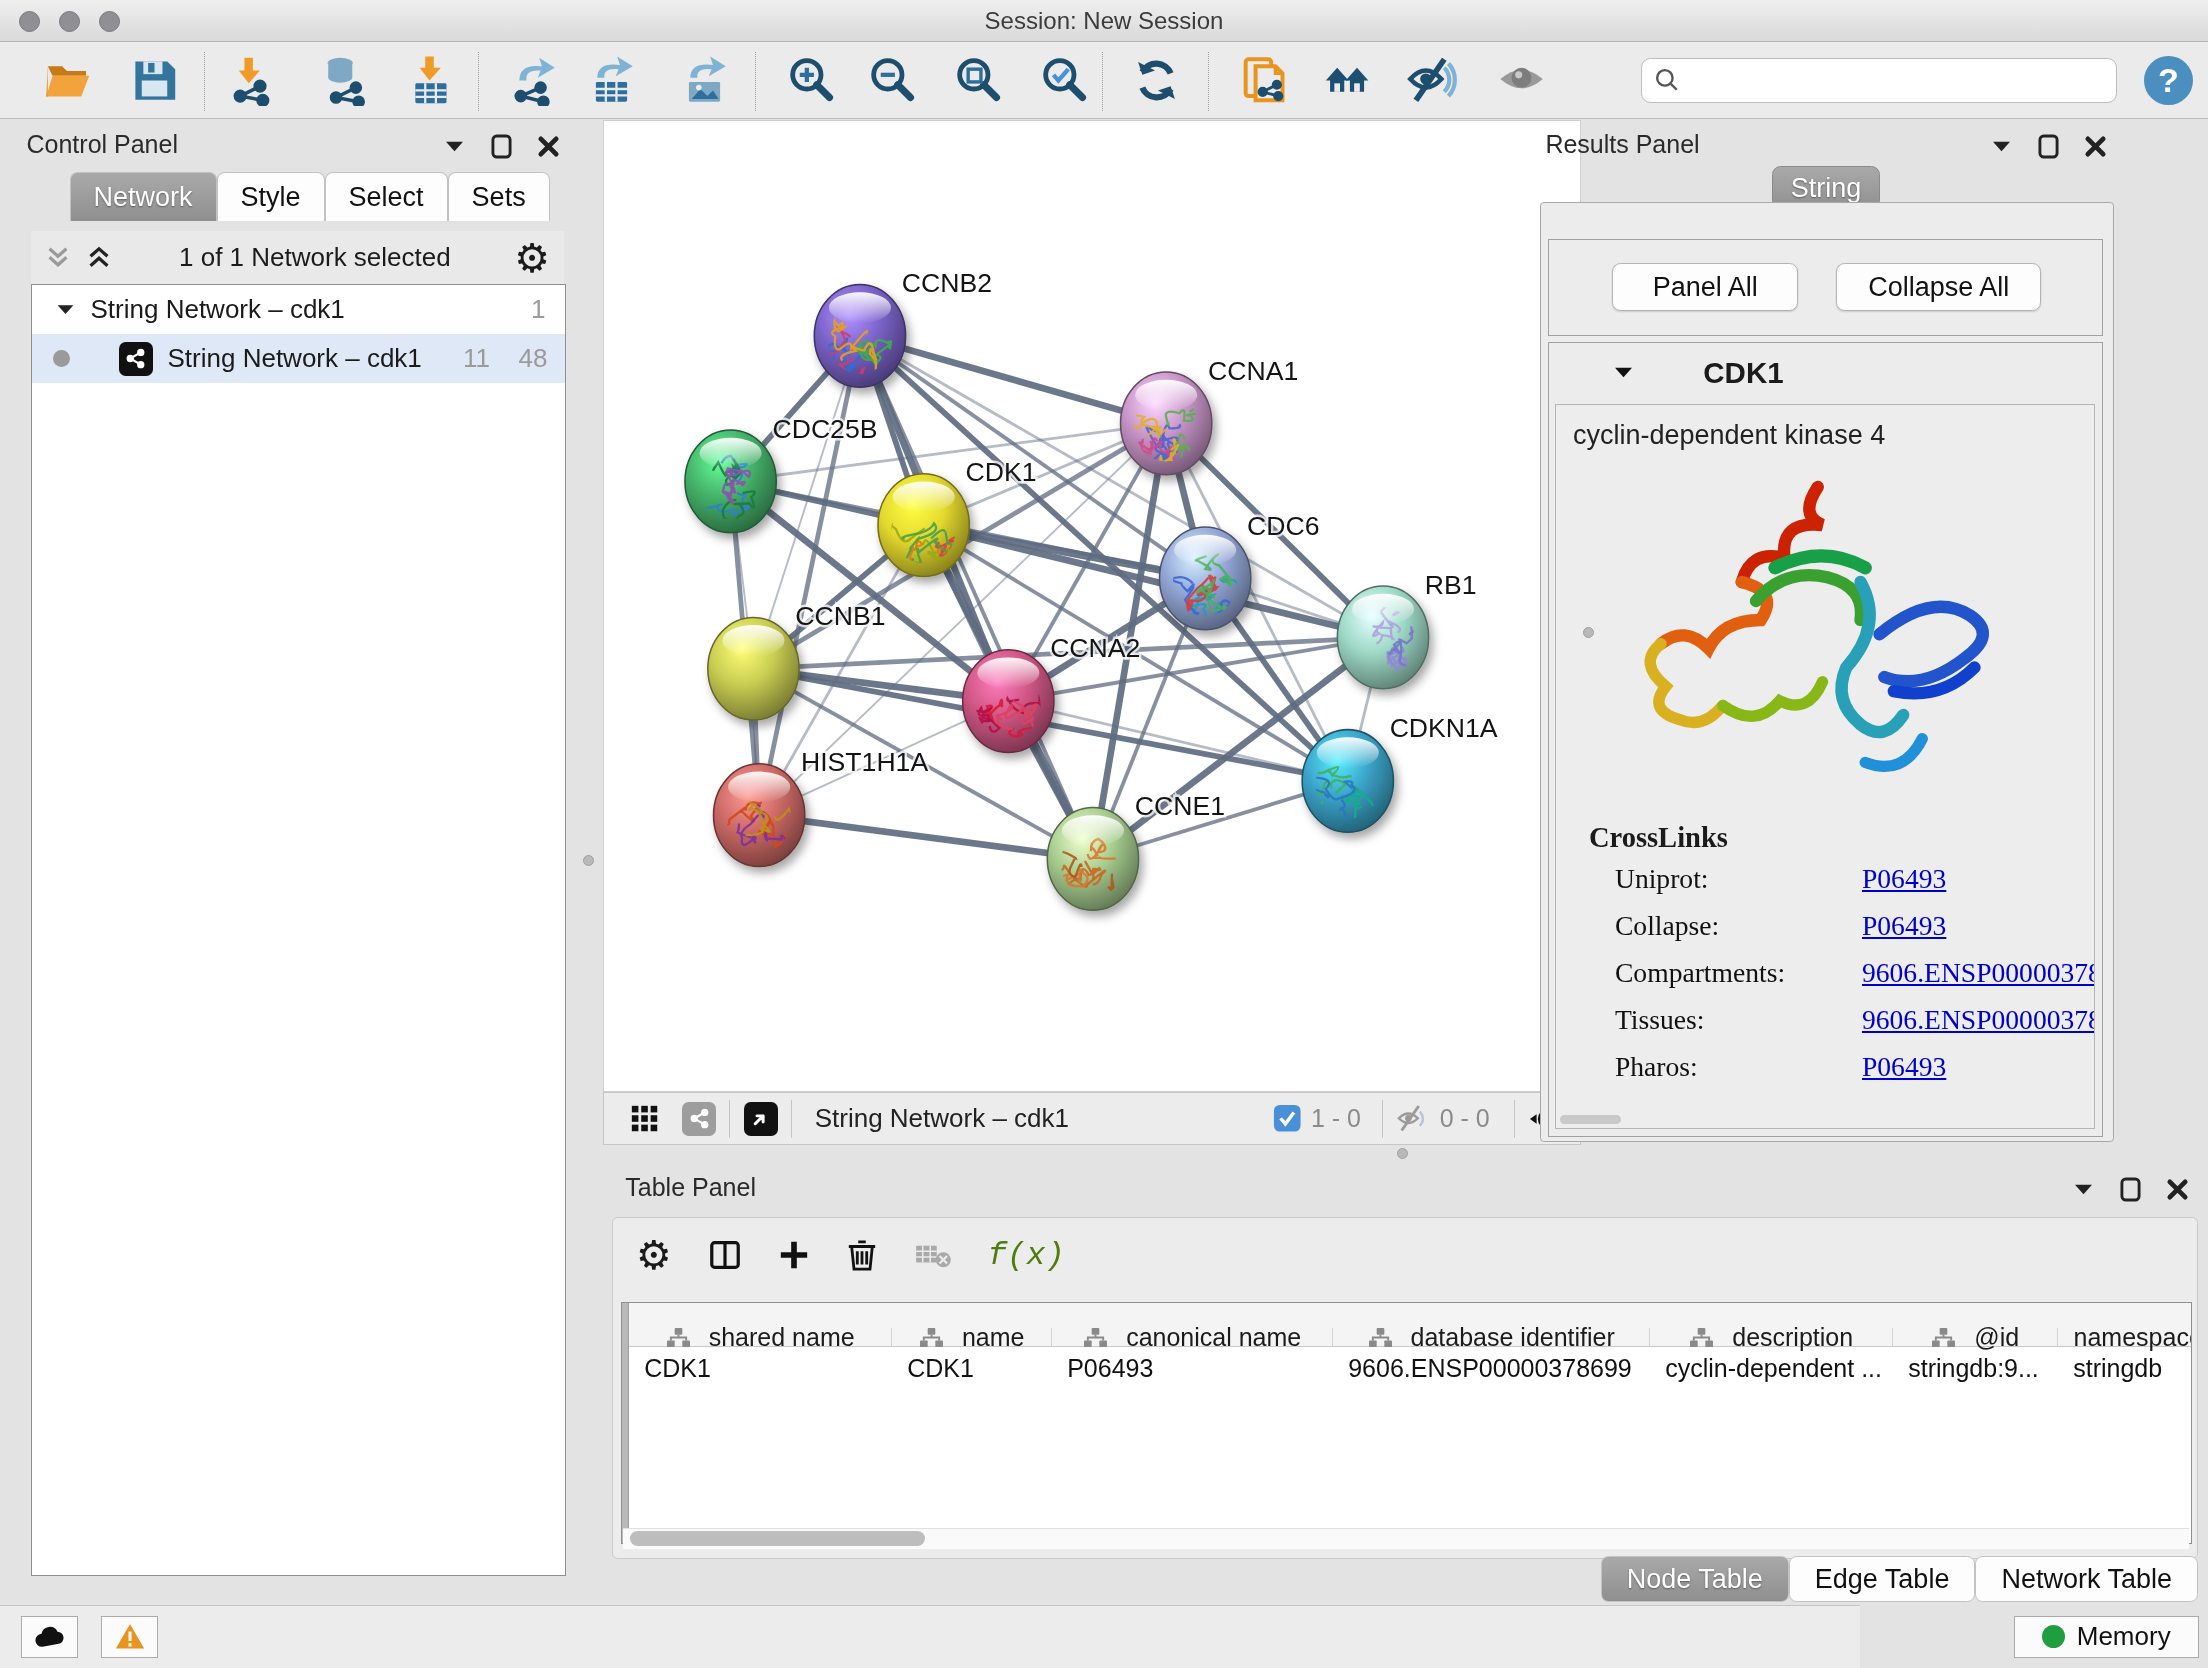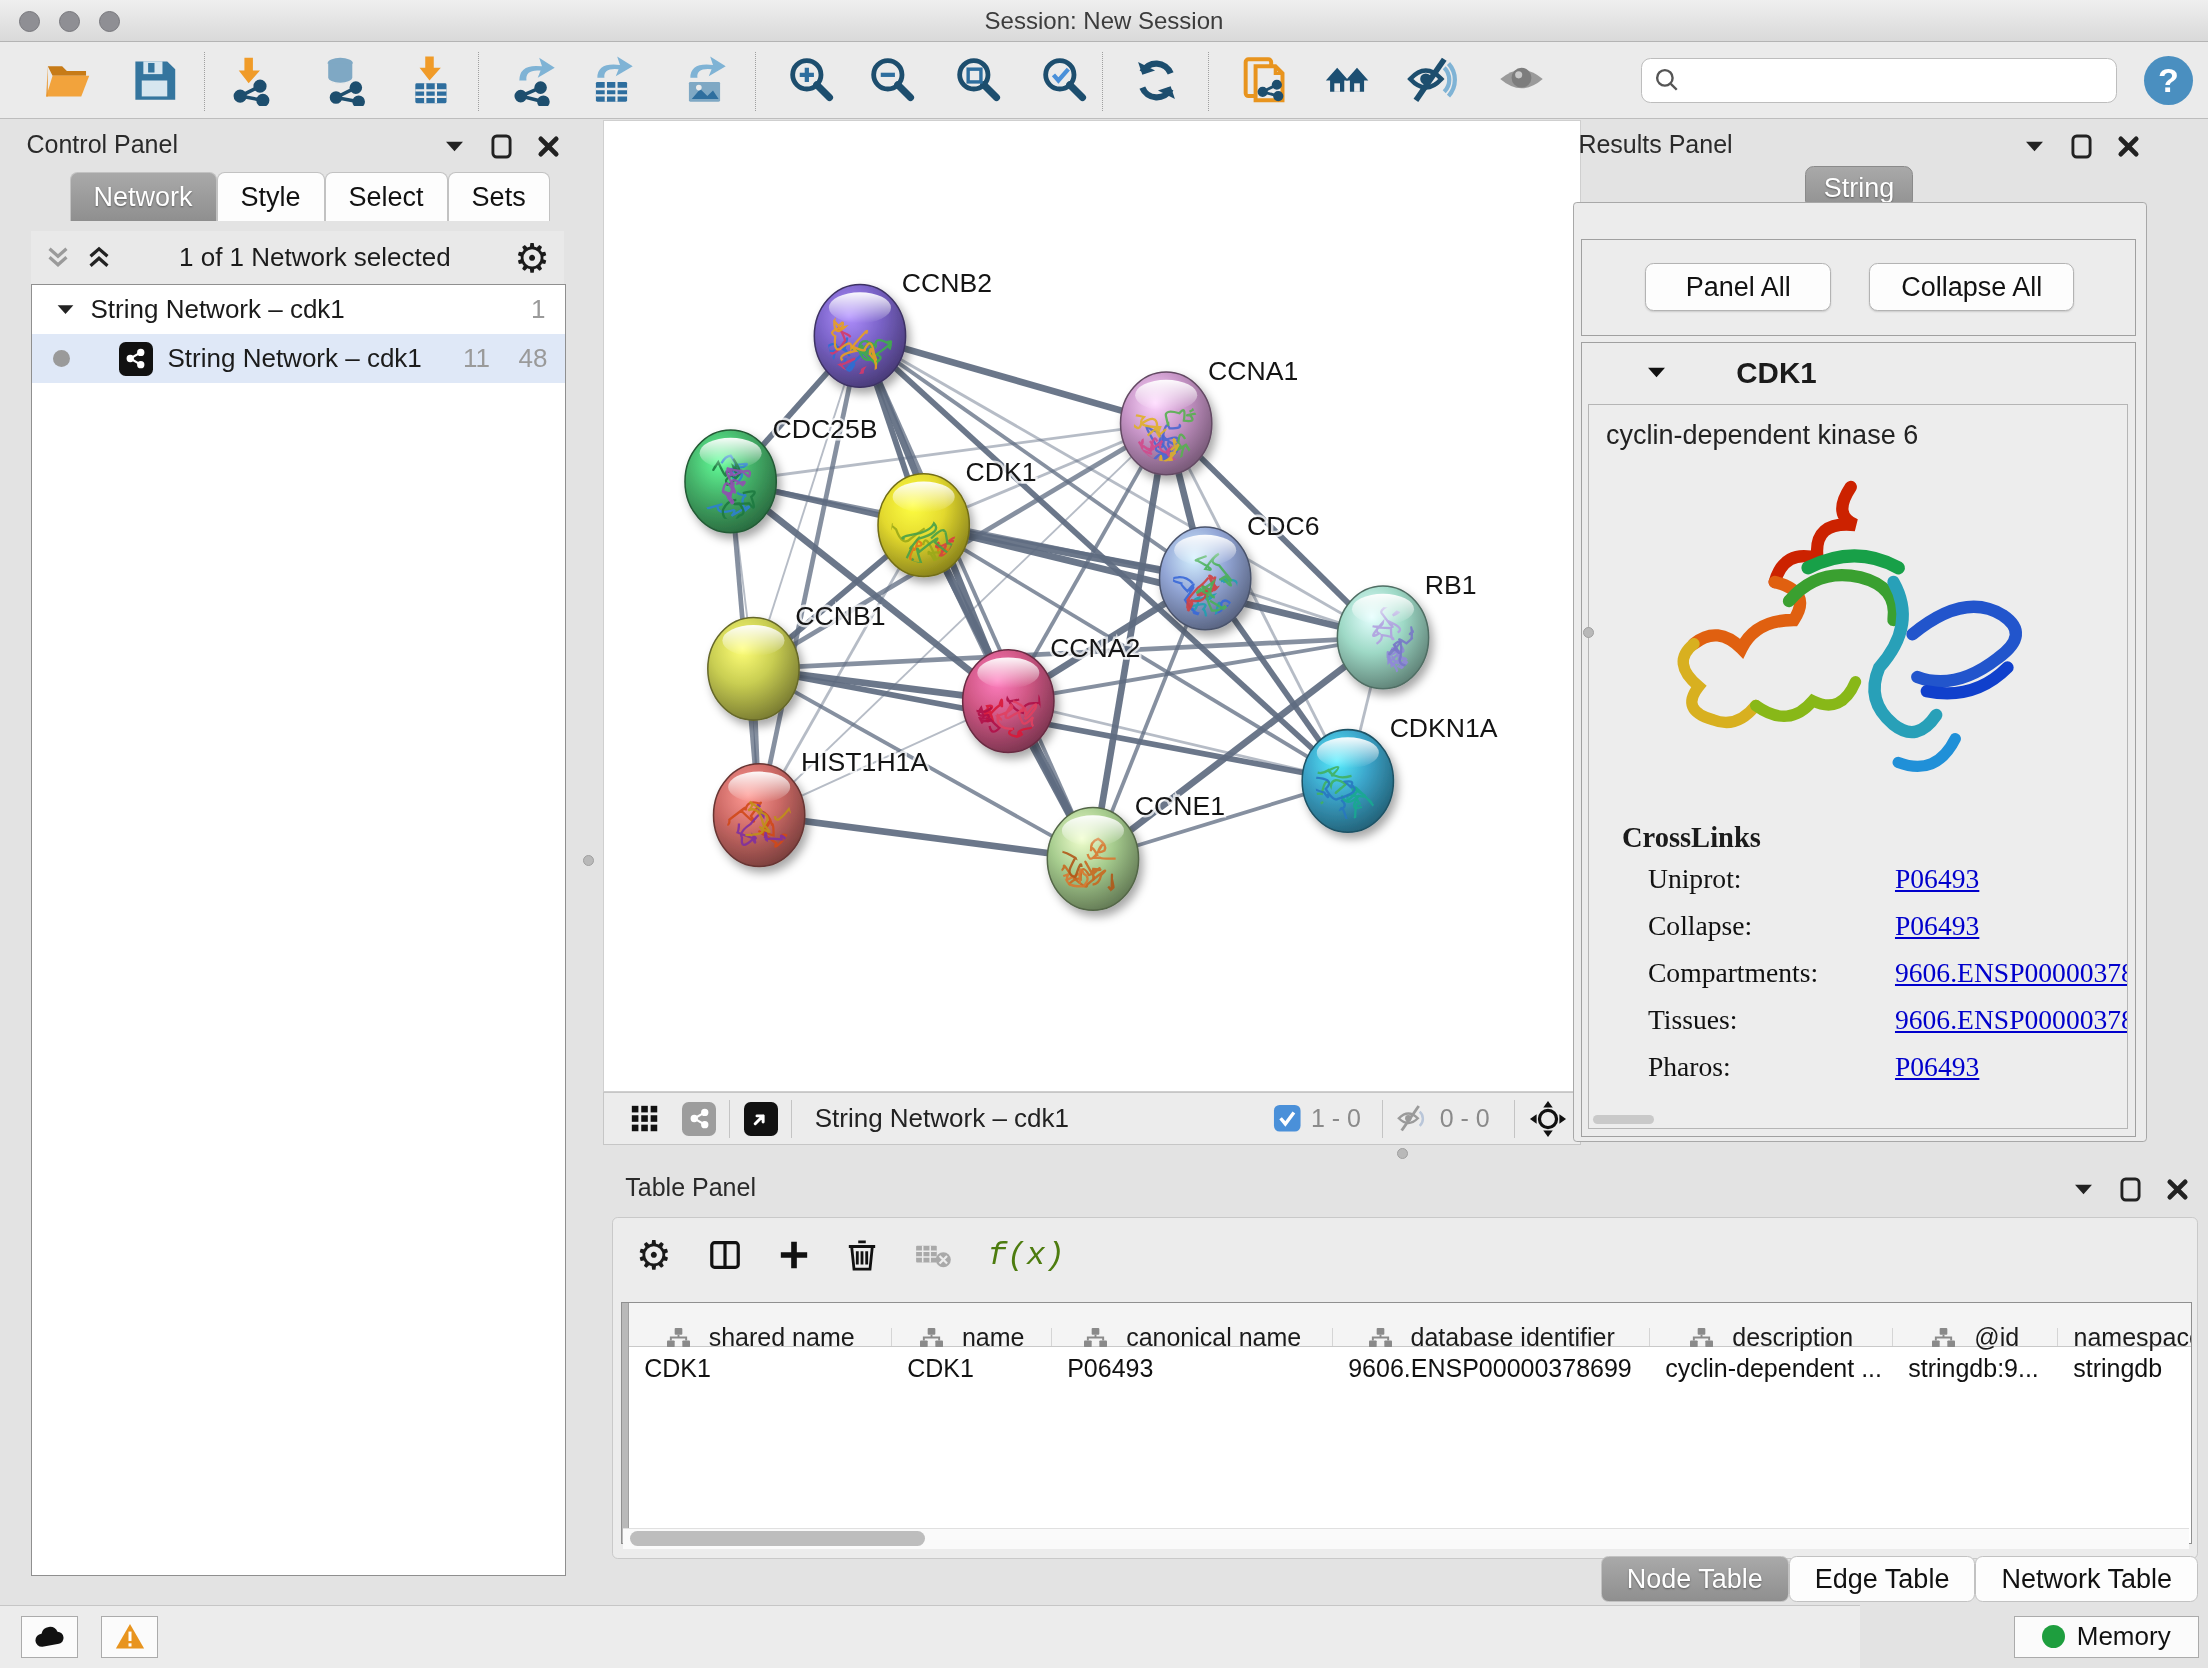--- a/index.html
+++ b/index.html
@@ -49,21 +49,21 @@
 
   
   .canvas { position:absolute; left:603px; top:120px; width:978px; height:972px; background:#fff; border:1px solid #cfcfcf; }
   .nettb { position:absolute; left:603px; top:1092px; width:978px; height:53px; background:#ececec;
     border:1px solid #c6c6c6; display:flex; align-items:center; font-size:26px; }
   .nettb .vsep { width:0; height:38px; border-left:1px solid #c4c4c4; margin:0 13.3px; }
   .nettb .title { color:#222; margin-left:9.5px; }
   .cntgray { color:#8a8a8a; font-size:25px; }
 
   
-  .results { position:absolute; left:1567px; top:124px; width:582px; height:1027px; }
+  .results { position:absolute; left:1534px; top:124px; width:582px; height:1027px; }
   .res-title { position:absolute; left:11.4px; top:5.7px; }
   .stringtab { position:absolute; left:238px; top:42px; width:108px; height:44px; border-radius:8.6px;
     background:linear-gradient(#a9a9a9,#909090); color:#fff; font-size:27px; text-align:center; line-height:42px;
     text-shadow:0 1px 1.9px rgba(0,0,0,.4); border:1px solid #8a8a8a; }
   .res-outer { position:absolute; left:5.7px; top:78px; width:574px; height:940px; background:#ececec;
     border:1.9px solid #a8a8a8; border-radius:3.8px; }
   .res-btnbox { position:absolute; left:7.6px; top:36px; width:555px; height:97px; border:1.9px solid #a0a0a0; background:#ececec; }
   .btn { position:absolute; height:48px; background:#fdfdfd; border:1px solid #b3b3b3; border-radius:8.6px;
     font-size:27px; text-align:center; line-height:46px; color:#111; box-shadow:0 1px 1.9px rgba(0,0,0,.15); }
   .res-section { position:absolute; left:7.6px; top:139px; width:555px; height:795px; border:1.9px solid #a0a0a0; background:#ececec; }
@@ -730,21 +730,21 @@
         <div class="btn" style="left:287px;top:23px;width:205px">Collapse All</div>
       </div>
       <div class="res-section">
         <div class="sec-head">
           <svg width="23" height="17" viewBox="0 0 24 18" style="margin-left:63px">
               <path d="M3 4l9 10 9-10z" fill="#111"></path>
             </svg>
           <span class="nm">CDK1</span>
         </div>
         <div class="sec-body">
-          <div class="desc">cyclin-dependent kinase 6</div>
+          <div class="desc">cyclin-dependent kinase 4</div>
           <svg class="ribbon" width="399" height="342" viewBox="0 0 420 360">
             <g fill="none" stroke-linecap="round">
               <path d="M205 20 q-20 30 5 40 q-45 -5 -40 35 q-35 -10 -45 25" stroke="#cc2200" stroke-width="13"></path>
               <path d="M125 120 q40 10 20 40 q-40 0 -55 30 q-25 -25 -50 -5" stroke="#e06010" stroke-width="13"></path>
               <path d="M40 185 q-25 20 5 45 q-20 25 15 35 q25 10 45 -15" stroke="#d8b020" stroke-width="12"></path>
               <path d="M105 250 q35 25 60 -5 q30 15 45 -20" stroke="#88b818" stroke-width="12"></path>
               <path d="M140 140 q30 -35 75 -25 q40 10 35 45" stroke="#3aa030" stroke-width="13"></path>
               <path d="M160 105 q50 -25 95 0" stroke="#18a048" stroke-width="14"></path>
               <path d="M250 120 q25 45 -15 90 q-15 35 15 60 q25 20 45 -10" stroke="#28a0b8" stroke-width="13"></path>
               <path d="M255 310 q40 15 60 -25" stroke="#2090d8" stroke-width="12"></path>

